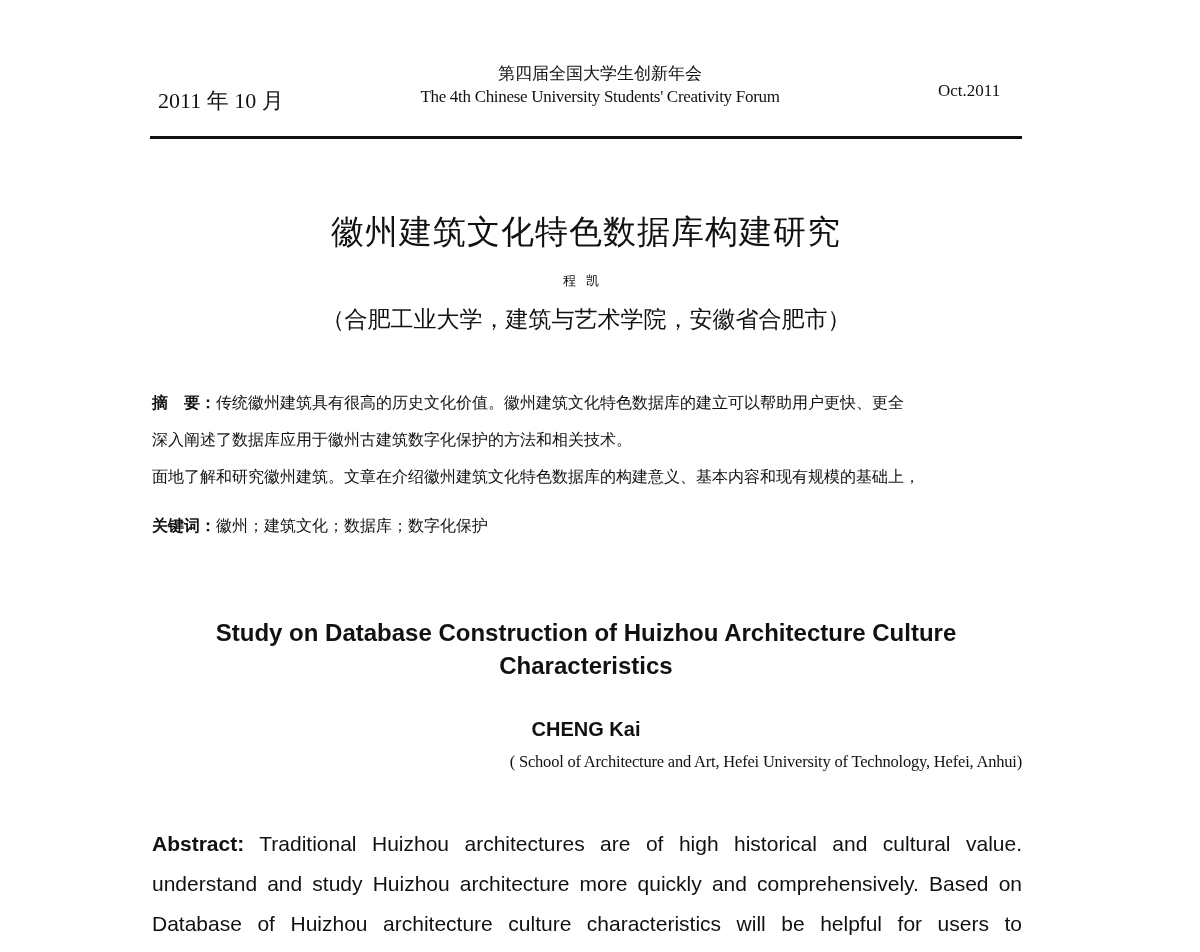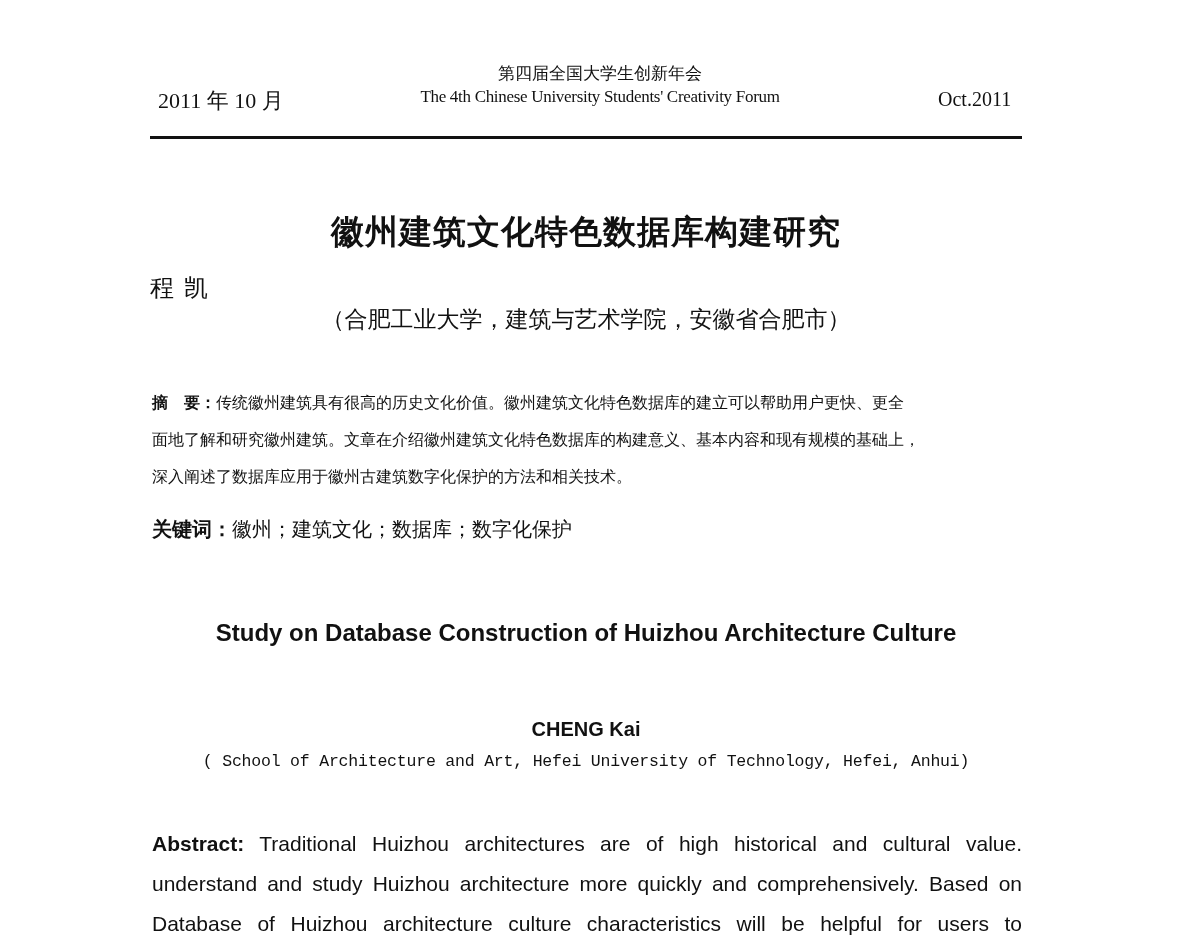--- a/index.html
+++ b/index.html
@@ -3,35 +3,35 @@
 <meta charset="utf-8">
 <style>
   html, body { margin: 0; padding: 0; background: #ffffff; }
   body { width: 1200px; height: 952px; position: relative; overflow: hidden; color: #111; }
   .abs { position: absolute; }
 
   .hdr-left { left: 158px; top: 86px; font-size: 22px; font-family: "Liberation Serif", "DejaVu Serif", serif; }
   .hdr-center { left: 390px; width: 420px; text-align: center; font-family: "Liberation Serif", "DejaVu Serif", serif; }
   .hdr-cn { top: 62px; font-size: 17px; }
   .hdr-en { top: 87px; font-size: 17px; letter-spacing: -0.3px; }
-  .hdr-right { left: 938px; top: 88px; font-size: 20px; font-family: "Liberation Serif", "DejaVu Serif", serif; }
+  .hdr-right { left: 938px; top: 81px; font-size: 17px; font-family: "Liberation Serif", "DejaVu Serif", serif; }
   .hdr-rule { left: 150px; top: 136px; width: 872px; height: 3px; background: #111; }
 
-  .cn-title { left: 150px; width: 872px; top: 210px; text-align: center; font-size: 33px; font-weight: bold; font-family: "DejaVu Sans", sans-serif; letter-spacing: 1px; }
-  .cn-author { left: 150px; width: 872px; top: 272px; font-size: 24px; font-family: Liberation Sans, sans-serif; letter-spacing: 10px; }
+  .cn-title { left: 150px; width: 872px; top: 210px; text-align: center; font-size: 33px; font-weight: normal; font-family: "DejaVu Sans", sans-serif; letter-spacing: 1px; }
+  .cn-author { left: 150px; width: 872px; top: 272px; text-align: center; font-size: 13px; font-family: Liberation Sans, sans-serif; letter-spacing: 10px; }
   .cn-aff { left: 150px; width: 872px; top: 304px; text-align: center; font-size: 23px; font-family: "DejaVu Sans", sans-serif; }
 
   .cn-abs { left: 152px; width: 870px; top: 384px; font-size: 16px; line-height: 37px; font-family: "DejaVu Sans", sans-serif; }
   .cn-abs .lbl { font-weight: bold; }
-  .cn-kw { left: 152px; top: 516px; font-size: 20px; font-family: "DejaVu Sans", sans-serif; text-align: right; }
+  .cn-kw { left: 152px; top: 516px; font-size: 16px; font-family: "DejaVu Sans", sans-serif; text-align: right; }
   .cn-kw .lbl { font-weight: bold; }
 
   .en-title { left: 150px; width: 872px; top: 616px; text-align: center; font-size: 24px; font-weight: bold; line-height: 33px; font-family: "Liberation Sans", sans-serif; }
   .en-author { left: 150px; width: 872px; top: 718px; text-align: center; font-size: 20px; font-weight: bold; font-family: "Liberation Sans", sans-serif; }
-  .en-aff { left: 150px; width: 872px; top: 752px; text-align: center; font-size: 16.5px; font-family: Liberation Mono, monospace; letter-spacing: -0.2px; }
+  .en-aff { left: 150px; width: 872px; top: 752px; text-align: right; font-size: 16.5px; font-family: Liberation Serif, serif; letter-spacing: -0.2px; }
 
   .en-abs { left: 152px; width: 870px; top: 824px; font-size: 21px; line-height: 40px; text-align: justify; font-family: "Liberation Sans", sans-serif; }
   .en-abs .lbl { font-weight: bold; }
   .en-line { display: block; text-align: justify; text-align-last: justify; white-space: nowrap; }
 </style>
 </head>
 <body>
 
 <div>
   <div class="abs hdr-left">2011 年 10 月</div>
@@ -41,32 +41,33 @@
   <div class="abs hdr-rule"></div>
 </div>
 
 <div>
   <div class="abs cn-title">徽州建筑文化特色数据库构建研究</div>
   <div class="abs cn-author">程凯</div>
   <div class="abs cn-aff">（合肥工业大学，建筑与艺术学院，安徽省合肥市）</div>
 
   <div class="abs cn-abs">
     <div><span class="lbl">摘　要：</span><span>传统徽州建筑具有很高的历史文化价值。徽州建筑文化特色数据库的建立可以帮助用户更快、更全</span></div>
+    <div>深入阐述了数据库应用于徽州古建筑数字化保护的方法和相关技术。</div>
     <div>面地了解和研究徽州建筑。文章在介绍徽州建筑文化特色数据库的构建意义、基本内容和现有规模的基础上，</div>
-    <div>深入阐述了数据库应用于徽州古建筑数字化保护的方法和相关技术。</div>
   </div>
 
   <div class="abs cn-kw">
     <span class="lbl">关键词：</span><span>徽州；建筑文化；数据库；数字化保护</span>
   </div>
 </div>
 
 <div>
   <div class="abs en-title">
     <div>Study on Database Construction of Huizhou Architecture Culture</div>
+    <div>Characteristics</div>
   </div>
   <div class="abs en-author">CHENG Kai</div>
   <div class="abs en-aff">( School of Architecture and Art, Hefei University of Technology, Hefei, Anhui)</div>
 
   <div class="abs en-abs">
     <span class="en-line"><span class="lbl">Abstract:</span><span> Traditional Huizhou architectures are of high historical and cultural value.</span></span>
     <span class="en-line">understand and study Huizhou architecture more quickly and comprehensively. Based on</span>
     <span class="en-line">Database of Huizhou architecture culture characteristics will be helpful for users to</span>
   </div>
 </div>

